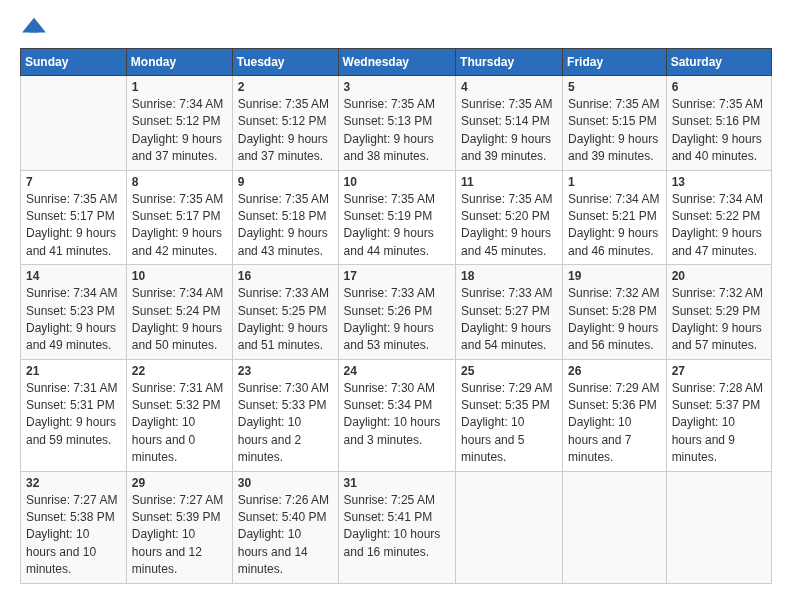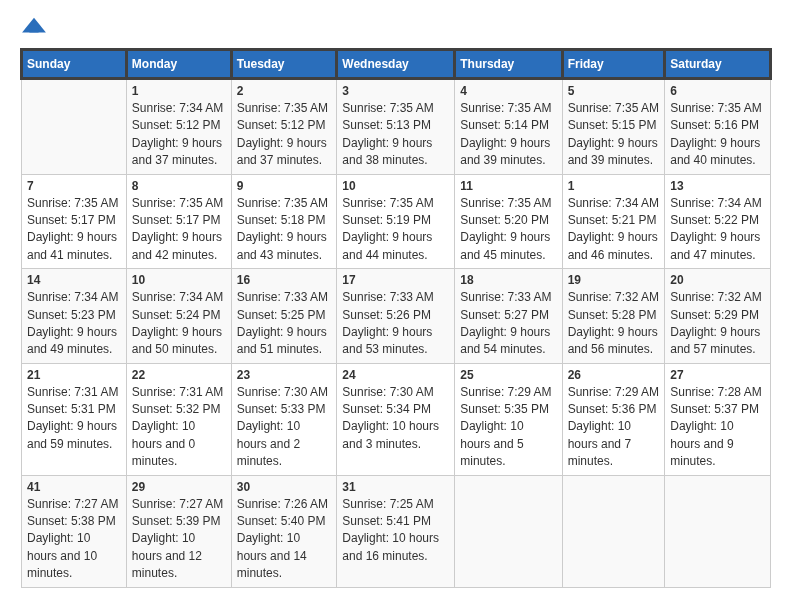--- a/index.html
+++ b/index.html
@@ -47,21 +47,21 @@
       border-collapse: collapse;
       font-size: 11px;
     }
     thead tr th {
       background-color: #2a6ebb;
       color: #fff;
       padding: 6px 4px;
       text-align: left;
       font-size: 12px;
       font-weight: bold;
-      border: 3px solid #404040;
+      border: 1px solid #404040;
     }
     tbody tr td {
       border: 1px solid #ccc;
       padding: 4px 5px;
       vertical-align: top;
       background: #fff;
       min-height: 70px;
     }
     tbody tr:nth-child(odd) td {
       background-color: #f9f9f9;
@@ -236,21 +236,21 @@
         <span class="day-number">26</span>
         <span class="day-detail">Sunrise: 7:29 AM<br>Sunset: 5:36 PM<br>Daylight: 10 hours and 7 minutes.</span>
       </td>
         <td>
         <span class="day-number">27</span>
         <span class="day-detail">Sunrise: 7:28 AM<br>Sunset: 5:37 PM<br>Daylight: 10 hours and 9 minutes.</span>
       </td>
       </tr>
       <tr>
         <td>
-        <span class="day-number">41</span>
+        <span class="day-number">32</span>
         <span class="day-detail">Sunrise: 7:27 AM<br>Sunset: 5:38 PM<br>Daylight: 10 hours and 10 minutes.</span>
       </td>
         <td>
         <span class="day-number">29</span>
         <span class="day-detail">Sunrise: 7:27 AM<br>Sunset: 5:39 PM<br>Daylight: 10 hours and 12 minutes.</span>
       </td>
         <td>
         <span class="day-number">30</span>
         <span class="day-detail">Sunrise: 7:26 AM<br>Sunset: 5:40 PM<br>Daylight: 10 hours and 14 minutes.</span>
       </td>

